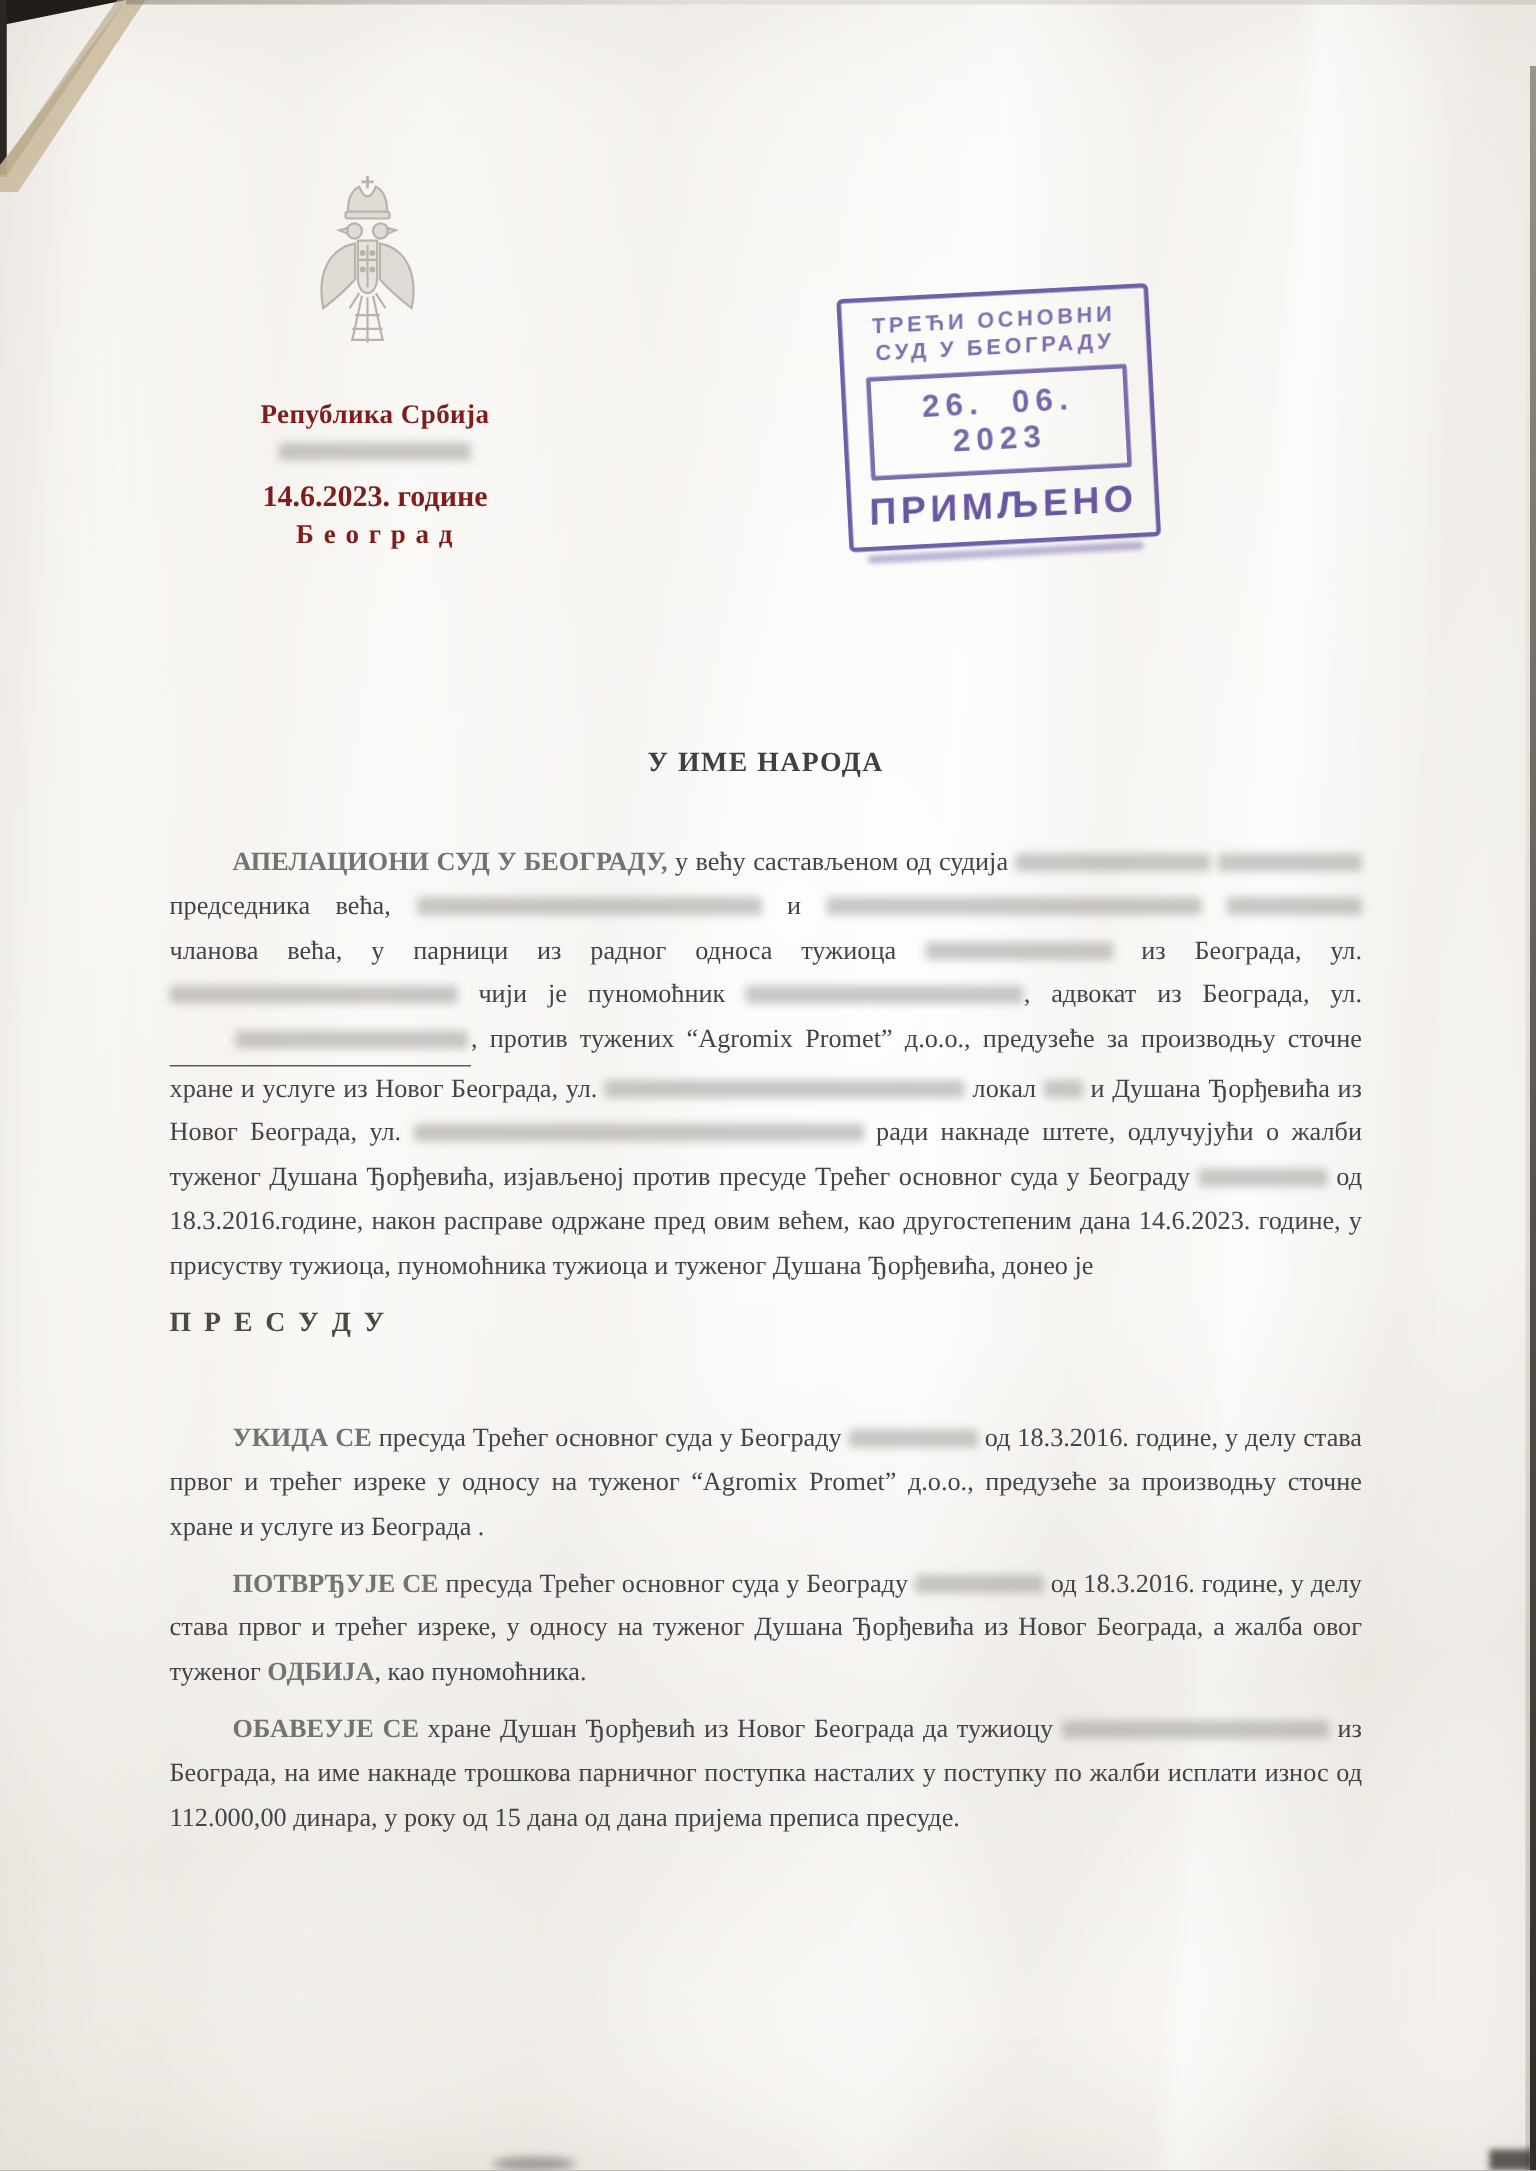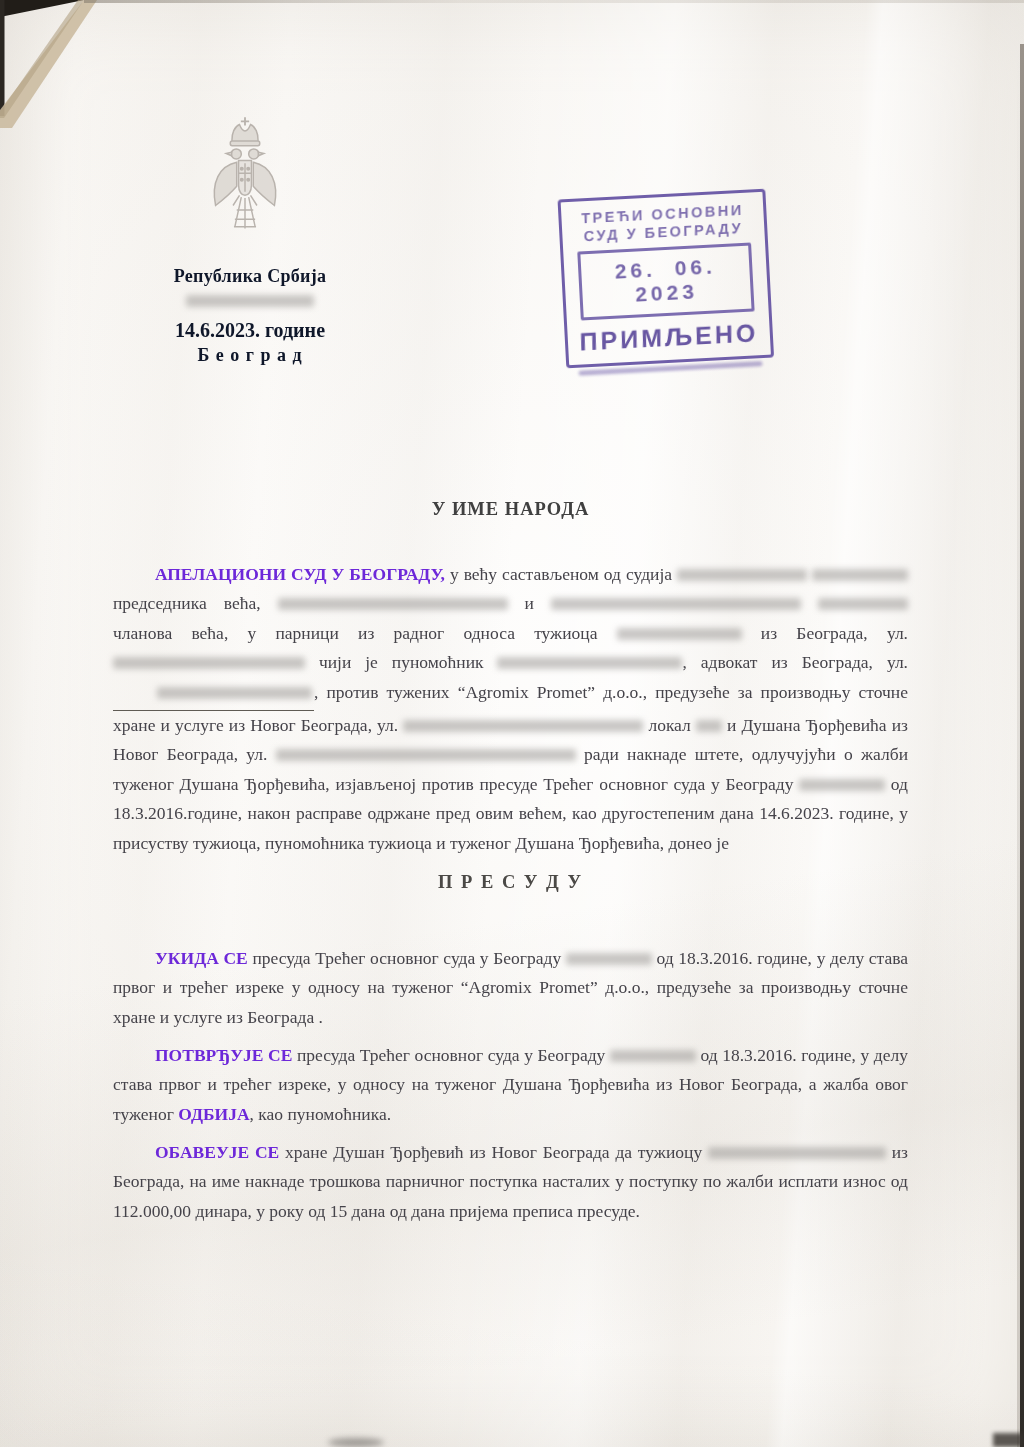--- a/index.html
+++ b/index.html
@@ -23,21 +23,21 @@
   }
   .texture2 { position:absolute; inset:0; pointer-events:none;
     background:
       linear-gradient(171deg, rgba(255,255,255,0) 62%, rgba(196,188,176,.14) 78%, rgba(255,255,255,0) 90%),
       linear-gradient(8deg, rgba(188,180,168,.10), rgba(255,255,255,0) 12%);
   }
 
   
   .emblem { position:absolute; left:199px; top:114px; opacity:.78; filter:blur(.35px); }
   .court-header { position:absolute; left:136px; top:266px; width:228px;
-    text-align:center; font-weight:bold; color:#0f172a; }
+    text-align:center; font-weight:bold; color:#7f1d1d; }
   .ch-republic { font-size:18px; letter-spacing:.3px; }
   .ch-court    { font-size:19px; letter-spacing:.6px; line-height:26px; }
   .case-redact { width:128px; height:13px; margin:8px auto 7px; display:block; }
   .ch-date { font-size:20px; margin-top:2px; }
   .ch-city { font-size:18px; letter-spacing:1px; line-height:26px; }
 
   
   .stamp { position:absolute; left:562px; top:194px; width:208px;
     transform:rotate(-3deg); color:#63519f; filter:blur(.45px); opacity:.96;
     font-family:"Liberation Sans", sans-serif; }
@@ -49,28 +49,28 @@
     letter-spacing:4px; word-spacing:9px; opacity:.9; }
   .stamp-status { text-align:center; font-size:25px; font-weight:bold;
     letter-spacing:3px; padding-bottom:3px; transform:skewX(-2deg); }
   .stamp-smear { height:5px; background:#6a58a6; opacity:.5; filter:blur(1.6px);
     margin:3px 12px 0; border-radius:3px; }
 
   
   .doc-title { position:absolute; left:113px; top:499px; width:795px;
     text-align:center; font-weight:bold; font-size:18.5px; letter-spacing:1px; color:#404040; }
   .judgment-heading { position:absolute; left:113px; top:872px; width:795px;
-    text-align:center; font-weight:bold; font-size:18.5px; letter-spacing:2px; color:#4b4946; }
+    text-align:left; font-weight:bold; font-size:18.5px; letter-spacing:2px; color:#4b4946; }
   .para { position:absolute; left:113px; width:795px; text-align:justify;
     font-size:17.5px; line-height:29.4px; text-indent:42px; color:#45434a; }
   #para-intro      { top:560px; }
   #para-ukida      { top:944px; }
   #para-potvrdjuje { top:1041px; }
   #para-obavezuje  { top:1138px; }
-  .b { font-weight:bold; color:#6d28d9; }
+  .b { font-weight:bold; color:#737373; }
 
   
   .redact { display:inline-block; background:#9e9b98; filter:blur(3px);
     opacity:.55; height:12px; border-radius:2px; vertical-align:-1px; }
   .ru { display:inline-block; border-bottom:1.6px solid #5f5b54; padding:0 2px 3px; }
 
   
   .corner-art { position:absolute; left:0; top:0; }
   .right-edge { position:absolute; right:0; top:44px; bottom:0; width:4px;
     background:linear-gradient(#9a938b, #55504a 55%, #2e2b27); }

